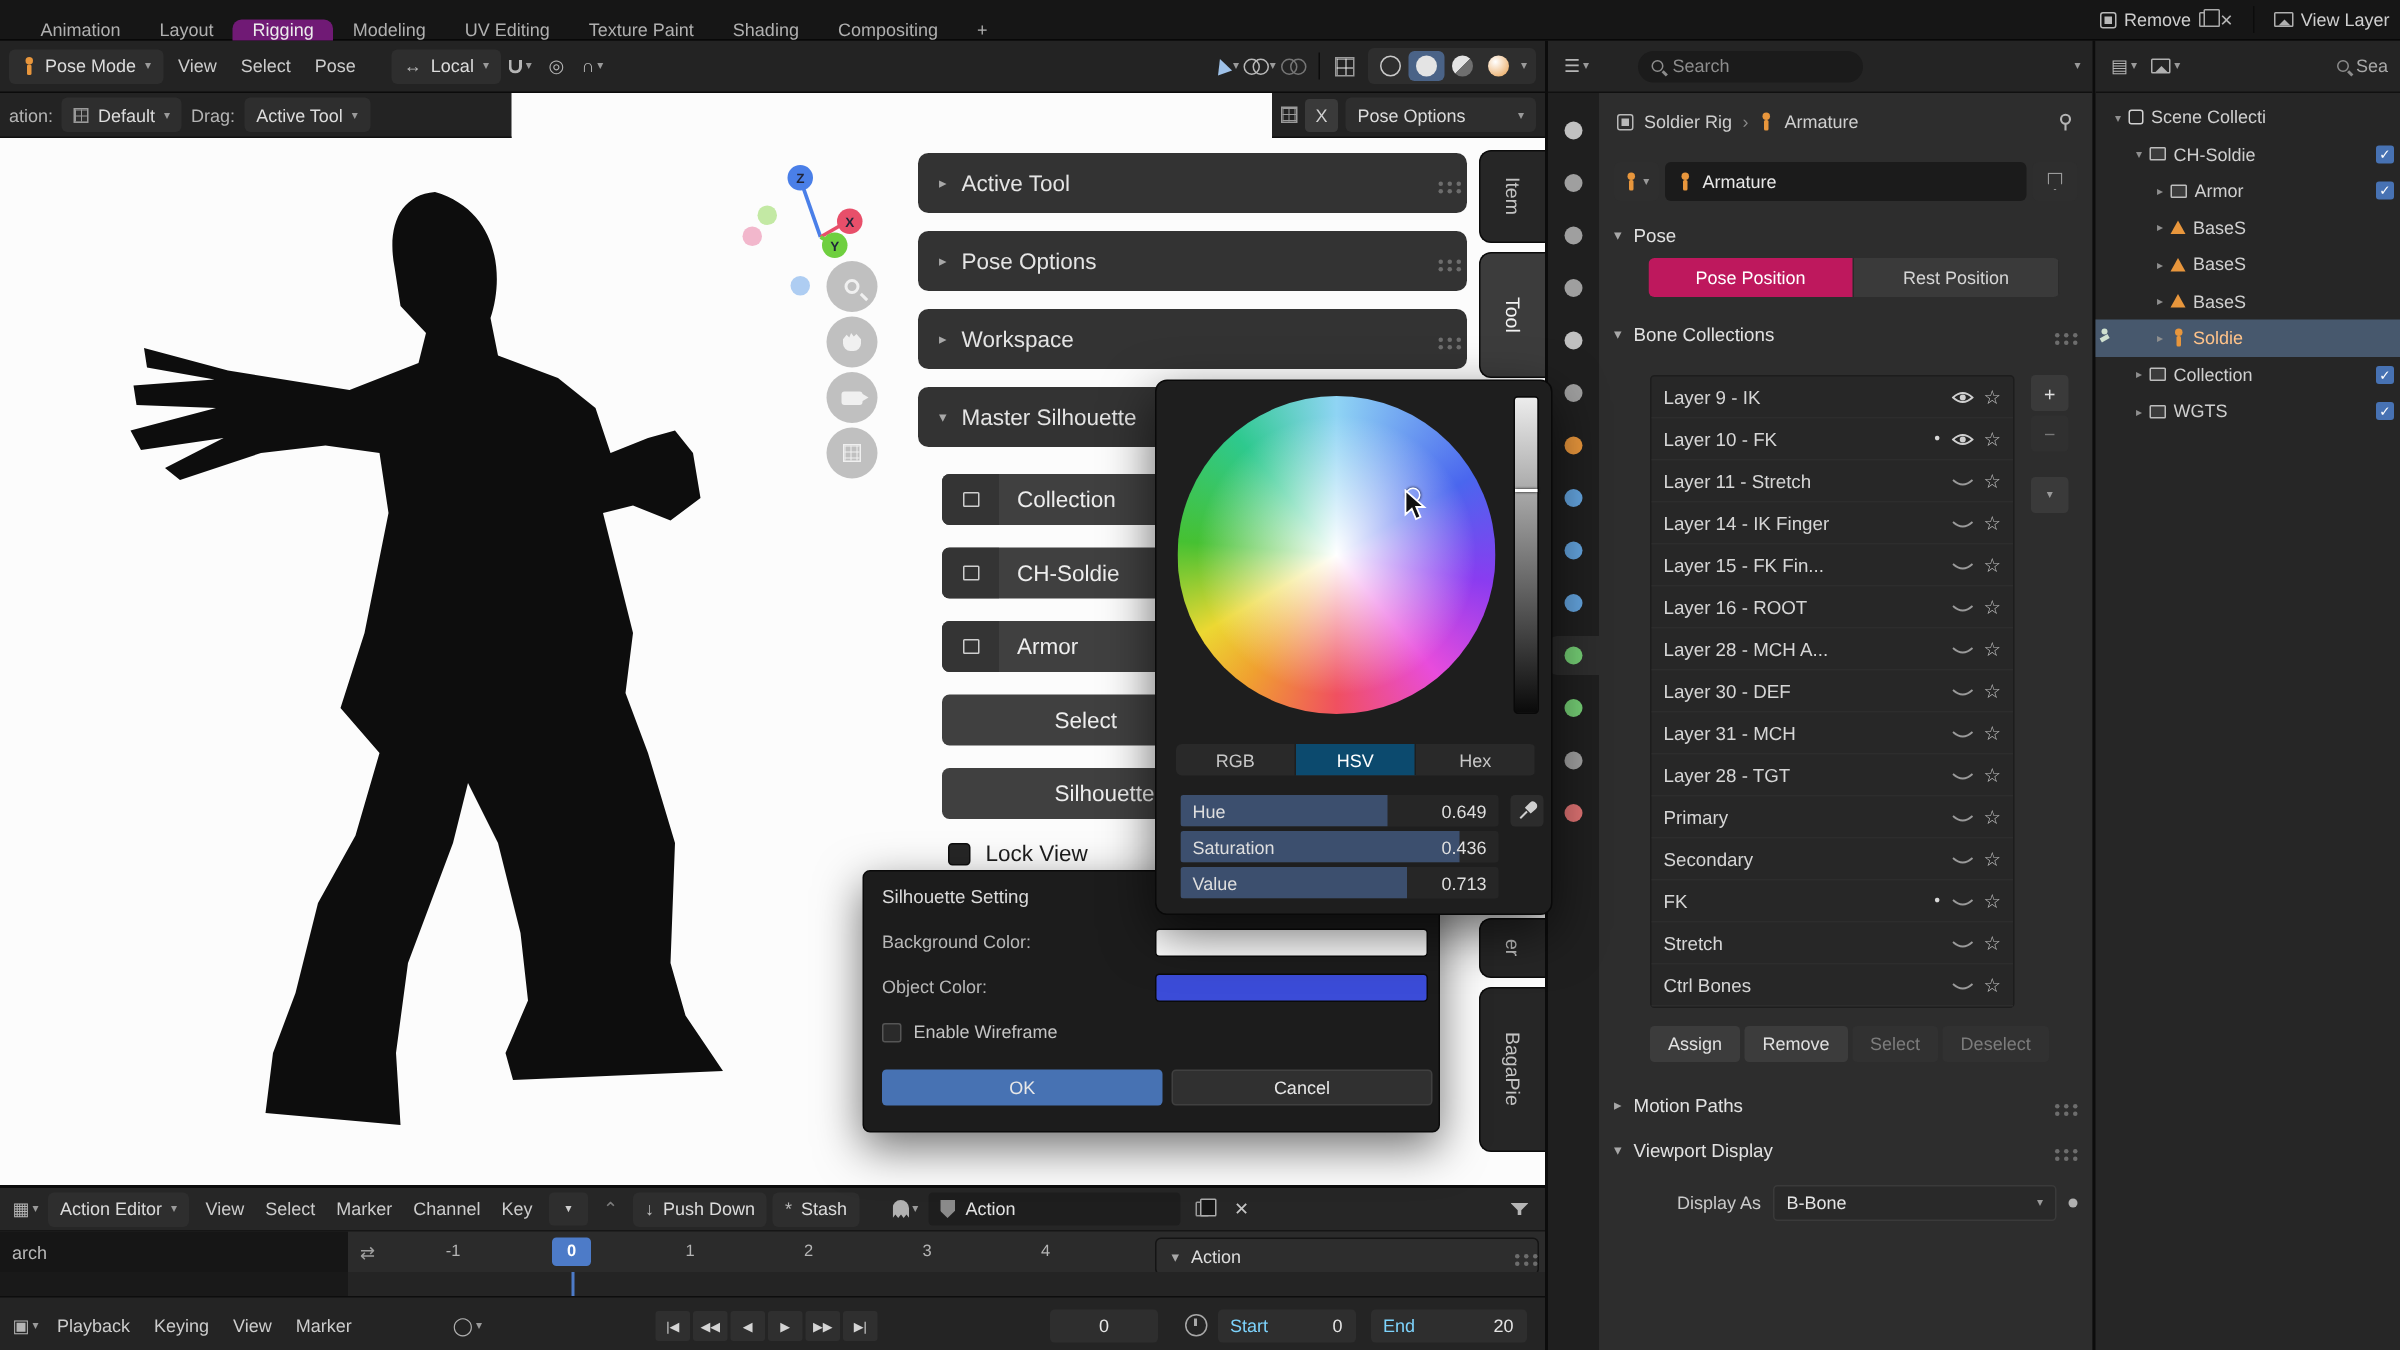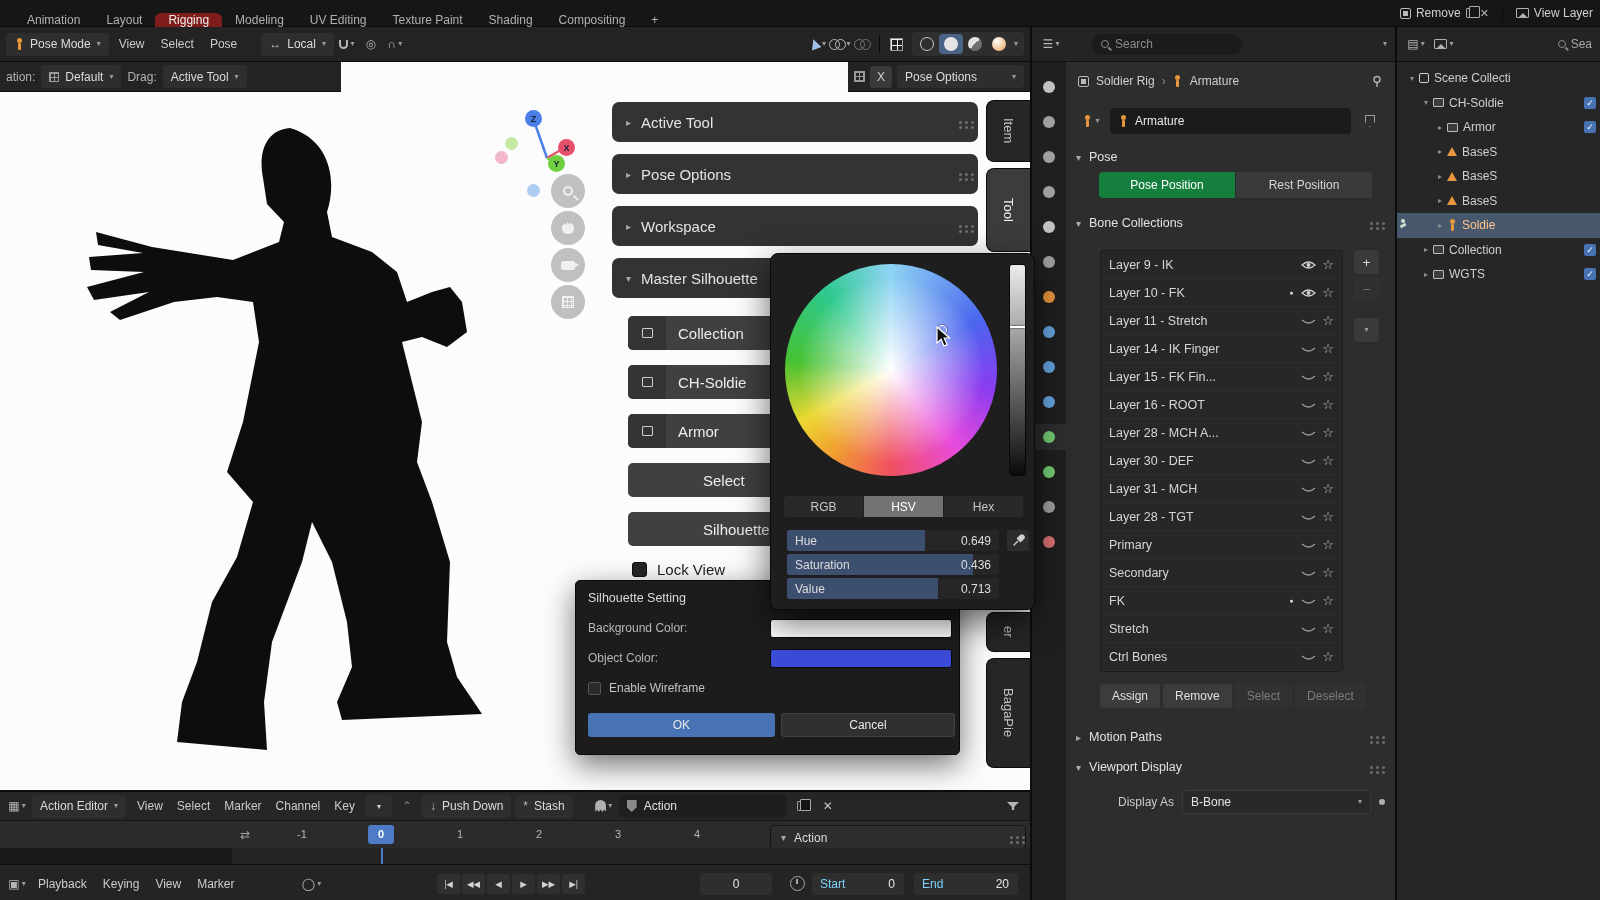--- a/index.html
+++ b/index.html
@@ -10,21 +10,21 @@
   .grip{width:3px;height:3px;background:#6d6d6d;border-radius:50%;box-shadow:6px 0 #6d6d6d,12px 0 #6d6d6d,0 5px #6d6d6d,6px 5px #6d6d6d,12px 5px #6d6d6d;margin-right:12px}
   .ib{height:22px;min-width:22px;display:flex;align-items:center;justify-content:center;border-radius:3px;gap:2px}
   .dd{background:#2e2e2e;border-radius:4px;height:23px;display:flex;align-items:center;padding:0 8px;gap:6px;color:#dcdcdc}
   .sep{width:1px;height:18px;background:#0c0c0c;margin:0 6px}
 
   
   .topbar{position:absolute;top:0;left:0;width:1600px;height:27px;background:#161616;display:flex;align-items:center;border-bottom:1px solid #080808;z-index:5}
   .menu{padding:0 9px;color:#cccccc;height:27px;display:flex;align-items:center}
   .tabs{display:flex;height:27px;margin-left:14px;align-items:flex-end}
   .tab{padding:0 13px;display:flex;align-items:center;color:#b0b0b0;border-radius:6px 6px 0 0}
-  .tab.active{background:#7f1d1d;color:#ececec}
+  .tab.active{background:#701a75;color:#ececec}
   .tw{display:flex;align-items:center;gap:5px;padding:0 7px;color:#cfcfcf}
   .cube-ic{width:11px;height:11px;border:1px solid #b9b9b9;border-radius:2px;position:relative}
   .cube-ic::after{content:"";position:absolute;left:2px;top:2px;width:5px;height:5px;background:#b9b9b9}
   .copy-ic{width:9px;height:10px;border:1px solid #aaa;position:relative;border-radius:1px}
   .copy-ic::after{content:"";position:absolute;left:2px;top:-3px;width:9px;height:10px;border:1px solid #aaa;border-radius:1px;background:#161616}
   .x-ic{color:#b5b5b5;font-size:11px}
   .photo-ic{width:13px;height:10px;border:1px solid #b0b0b0;border-radius:1px;position:relative;overflow:hidden}
   .photo-ic::after{content:"";position:absolute;left:1px;top:4px;width:0;height:0;border-left:5px solid transparent;border-right:5px solid transparent;border-bottom:5px solid #b0b0b0}
 
   
@@ -96,21 +96,21 @@
   .dbtn.cancel{width:177px;background:#303030;border:1px solid #404040}
 
   
   .popup{position:absolute;left:770px;top:253px;width:265px;height:357px;background:#1e1e1e;border:1px solid #090909;border-radius:8px;box-shadow:0 12px 34px rgba(0,0,0,.6);z-index:20}
   .wheel{position:absolute;left:14px;top:10px;width:212px;height:212px;border-radius:50%;background:radial-gradient(circle at 50% 50%,#ffffff 0%,rgba(255,255,255,0) 62%),conic-gradient(from 0deg,#8fd4f4 0deg,#4a66ee 60deg,#8a3cf0 100deg,#e84cdc 140deg,#f05060 180deg,#f0a030 215deg,#ecd832 240deg,#46c132 275deg,#2ec98e 320deg,#8fd4f4 360deg)}
   .wcur{position:absolute;left:166px;top:71px;width:10px;height:10px;border:1.5px solid #fff;border-radius:50%;box-shadow:0 0 2px #000;z-index:2}
   .vslider{position:absolute;left:238px;top:10px;width:17px;height:212px;border-radius:3px;background:linear-gradient(#ececec,#0a0a0a);border:1px solid #090909}
   .vhandle{position:absolute;left:0;right:0;top:61px;height:2px;background:#fff;box-shadow:0 0 2px #000}
   .ptabs{position:absolute;left:13px;top:242px;width:240px;height:21px;display:flex;background:#292929;border-radius:4px;overflow:hidden}
   .ptab{flex:1;display:flex;align-items:center;justify-content:center;color:#c8c8c8;border-right:1px solid #1e1e1e}
-  .ptab.active{background:#737373;color:#fff}
+  .ptab.active{background:#0c4a6e;color:#fff}
   .psliders{position:absolute;left:16px;top:276px;width:212px}
   .pslider{position:relative;height:21px;background:#262626;margin-bottom:3px;border-radius:2px;overflow:hidden;display:flex;align-items:center}
   .pslider .fill{position:absolute;left:0;top:0;bottom:0;background:#3c4f6e}
   .pslider .sl{position:relative;z-index:1;margin-left:8px;color:#dedede}
   .pslider .sv{position:relative;z-index:1;margin-left:auto;margin-right:8px;color:#dedede}
   .dropper{position:absolute;left:236px;top:276px;width:22px;height:21px;background:#2c2c2c;border-radius:3px;display:flex;align-items:center;justify-content:center}
 
   
   .cursor{position:absolute;left:936px;top:326px;z-index:40}
 
@@ -154,21 +154,21 @@
   .ptabcell .dotic{width:12px;height:12px;border-radius:50%}
   .pcontent{position:absolute;left:34px;top:35px;right:0;bottom:0;overflow:hidden}
   .bcrumb{height:38px;display:flex;align-items:center;gap:7px;padding:0 12px;color:#cfcfcf}
   .namerow{height:42px;display:flex;align-items:center;gap:4px;padding:0 10px}
   .namefield{flex:1;height:26px;background:#1b1b1b;border-radius:4px;display:flex;align-items:center;gap:7px;padding:0 8px;color:#e8e8e8}
   .smallbtn{height:26px;min-width:30px;background:#2e2e2e;border-radius:4px;display:flex;align-items:center;justify-content:center;gap:3px}
   .phead{height:30px;display:flex;align-items:center;gap:8px;padding:0 10px;color:#e2e2e2;font-size:12.5px}
   .phead .grip{margin-left:auto}
   .segment{display:flex;margin-left:33px;width:274px;height:26px;border-radius:4px;overflow:hidden}
   .segbtn{flex:1;display:flex;align-items:center;justify-content:center;background:#3a3a3a;color:#d6d6d6;border-right:1px solid #2a2a2a}
-  .segbtn.active{background:#15803d;color:#fff}
+  .segbtn.active{background:#be185d;color:#fff}
   .bcwrap{position:relative;margin:12px 8px 0 8px}
   .bclist{margin-left:26px;margin-right:44px;background:#272727;border:1px solid #1d1d1d;border-radius:3px}
   .bcrow{display:flex;align-items:center;height:28px;padding:0 8px;border-bottom:1px solid #2d2d2d;color:#d6d6d6;font-size:12.5px}
   .bcrow .nm{flex:1}
   .bcrow .dt{width:12px;font-size:7px;color:#d8d8d8;visibility:hidden}
   .bcrow.dotted .dt{visibility:visible}
   .bcrow .eye-o{display:none;margin-right:6px}
   .bcrow.open .eye-o{display:inline-flex}
   .bcrow .eye-c{display:inline-flex;margin-right:6px}
   .bcrow .star{color:#c4c4c4;font-size:13px}
@@ -526,20 +526,21 @@
           <span class="copy-ic" style="border-color:#999"></span>
         </div>
       <div class="ib" style="color:#c4c4c4">✕</div>
       <div style="flex:1"></div>
       <div class="ib">
           <span class="funnel-ic"></span>
         </div>
     </div>
 
     <div class="ruler">
+      <div class="searchbox">arch</div>
       <span class="swap-ic">⇄</span>
       <div>
 
       <div class="frame" style="left: 302px;">-1</div>
           <div class="frame current" style="left: 381px;">0</div>
           <div class="frame" style="left: 460px;">1</div>
           <div class="frame" style="left: 539px;">2</div>
           <div class="frame" style="left: 618px;">3</div>
           <div class="frame" style="left: 697px;">4</div>
         </div>

